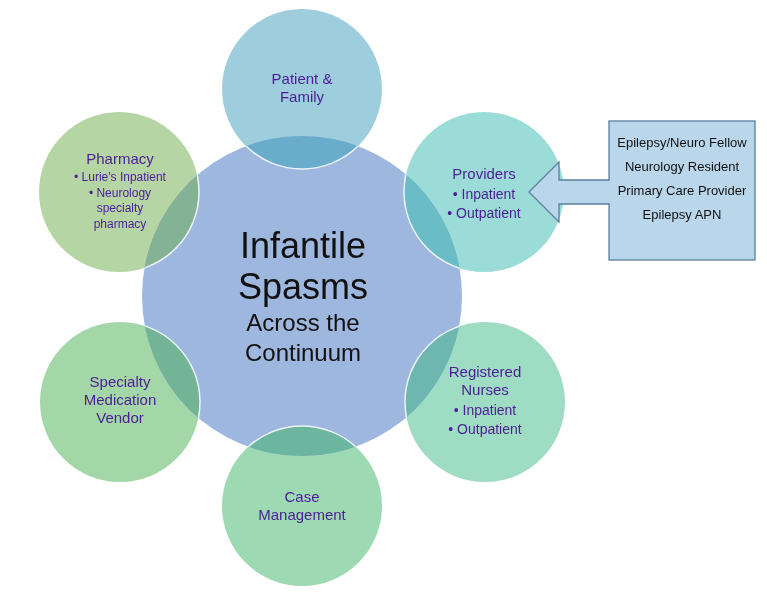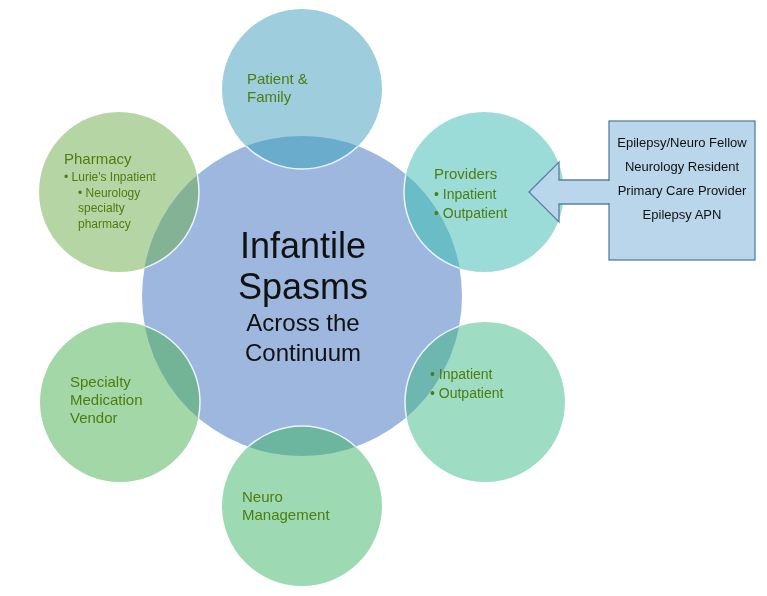--- a/index.html
+++ b/index.html
@@ -1,19 +1,19 @@
 <!DOCTYPE html>
 <html><head>
   <meta charset="utf-8">
   <style>
     html, body { margin: 0; padding: 0; background: #ffffff; }
     body { width: 767px; height: 596px; position: relative; overflow: hidden;
            font-family: "Liberation Sans", "DejaVu Sans", sans-serif; color: #111; }
     svg#diagram { position: absolute; left: 0; top: 0; width: 767px; height: 596px; }
-    .label { position: absolute; line-height: 1.2; color: #4d7c0f; }
+    .label { position: absolute; text-align: center; line-height: 1.2; color: #4c1d95; }
     .label .title { font-size: 15px; }
     .label ul { list-style: none; margin: 2px 0 0 0; padding: 0; font-size: 14px; line-height: 1.35; }
     .label ul li::before { content: "\2022\00a0"; }
     .center-label { position: absolute; left: 183px; top: 225px; width: 240px; text-align: center; color: #111; }
     .center-label .big { font-size: 36px; line-height: 1.15; }
     .center-label .sub { font-size: 24px; line-height: 1.25; }
     .box-label { position: absolute; left: 609px; top: 131px; width: 146px; text-align: center;
                  font-size: 13px; line-height: 1.85; color: #111; }
     .box-label div { white-space: nowrap; }
   </style>
@@ -73,28 +73,30 @@
 
 <div class="label" style="left:434px; top:165px; width:100px;">
   <div class="title">Providers</div>
   <ul>
     <li>Inpatient</li>
     <li>Outpatient</li>
   </ul>
 </div>
 
 <div class="label" style="left:430px; top:363px; width:110px;">
+  <div class="title" style="white-space: pre-line;">Registered
+Nurses</div>
   <ul>
     <li>Inpatient</li>
     <li>Outpatient</li>
   </ul>
 </div>
 
 <div class="label" style="left:242px; top:488px; width:120px;">
-  <div class="title" style="white-space: pre-line;">Neuro
+  <div class="title" style="white-space: pre-line;">Case
 Management</div>
 </div>
 
 <div class="label" style="left:70px; top:373px; width:100px;">
   <div class="title" style="white-space: pre-line;">Specialty
 Medication
 Vendor</div>
 </div>
 
 <div class="label" style="left:64px; top:150px; width:112px;">

